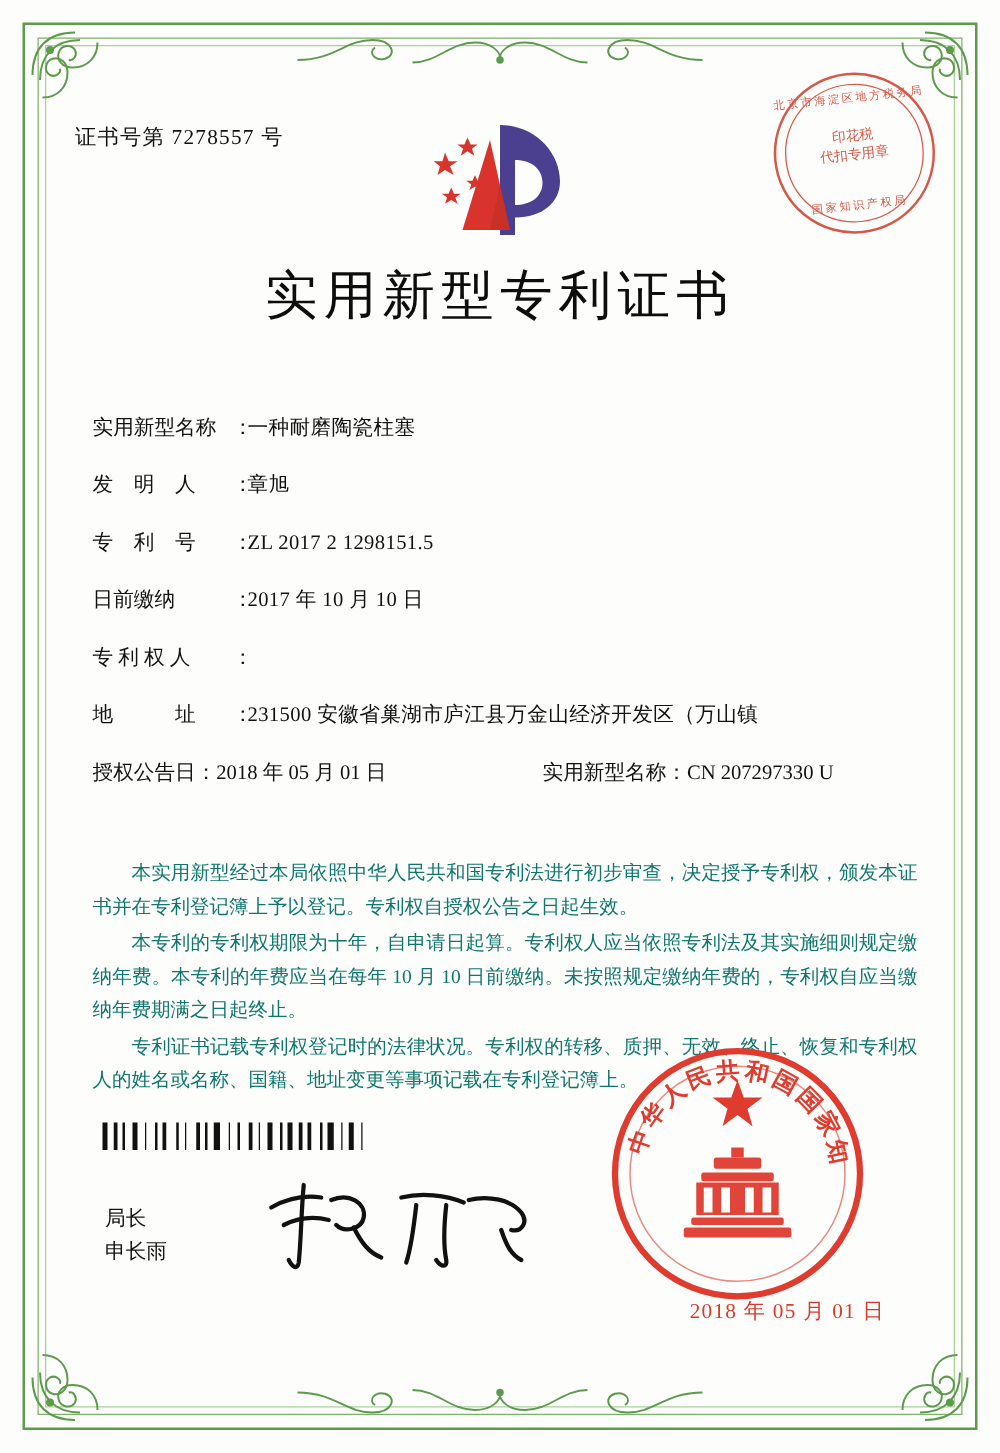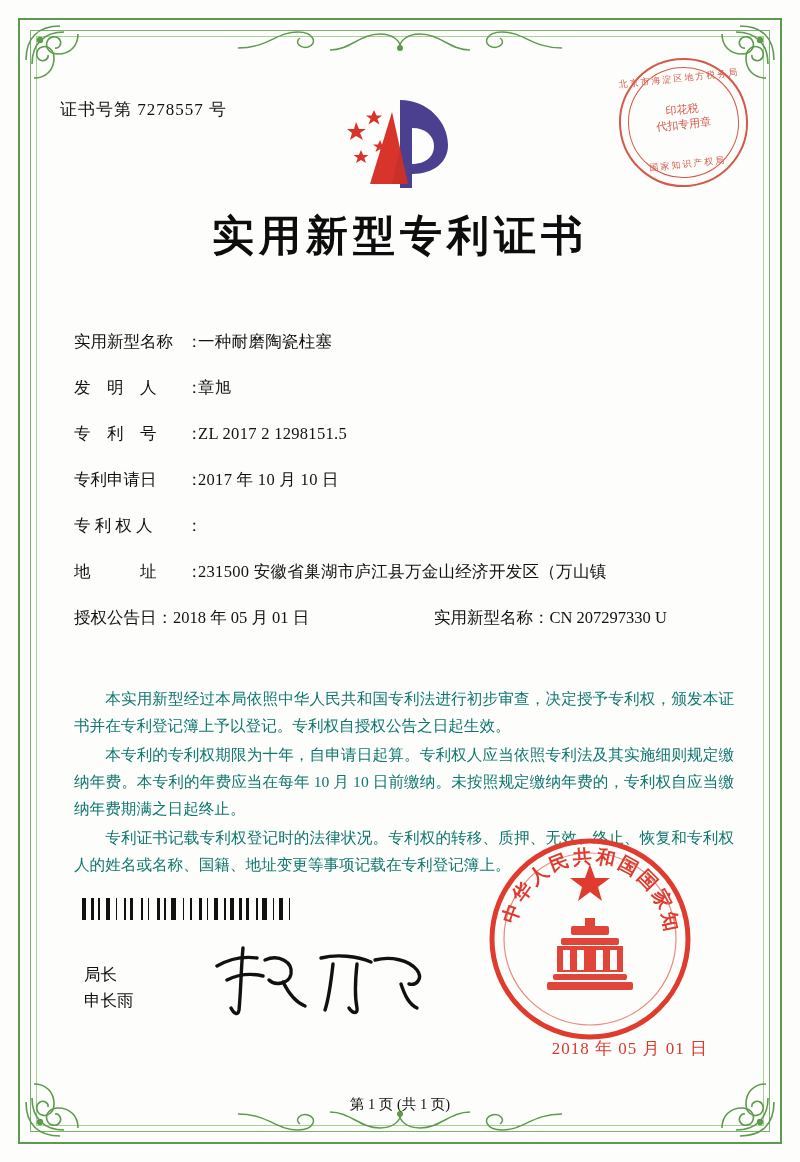--- a/index.html
+++ b/index.html
@@ -118,21 +118,21 @@
     font-size: 9px;
     letter-spacing: 2px;
   }
 
   .title {
     position: absolute;
     left: 0; right: 0;
     top: 208px;
     text-align: center;
     font-size: 42px;
-    font-weight: bold;
+    font-weight: normal;
     letter-spacing: 5px;
     font-family: "DejaVu Serif", serif;
     color: #0d0d0d;
   }
 
   
   .fields {
     position: absolute;
     left: 74px;
     top: 330px;
@@ -370,21 +370,21 @@
       <div class="field-value">章旭</div>
     </div>
 
     <div class="field-row">
       <div class="field-label">专　利　号</div>
       <div class="field-colon">：</div>
       <div class="field-value">ZL 2017 2 1298151.5</div>
     </div>
 
     <div class="field-row">
-      <div class="field-label">专利申请日</div>
+      <div class="field-label">日前缴纳</div>
       <div class="field-colon">：</div>
       <div class="field-value">2017 年 10 月 10 日</div>
     </div>
 
     <div class="field-row">
       <div class="field-label">专 利 权 人</div>
       <div class="field-colon">：</div>
     </div>
 
     <div class="field-row">
@@ -511,15 +511,14 @@
         <rect x="125" y="116" width="7" height="20" fill="#fdfefb"></rect>
       </g>
       <path id="sealArcTop" d="M 105 105 m -76,0 a 76,76 0 1,1 152,0" fill="none"></path>
       <text font-family="Liberation Serif, serif" font-size="19" font-weight="bold" fill="#e03b2f" letter-spacing="3">
         <textPath href="#sealArcTop" startOffset="6%">中华人民共和国国家知识产权局</textPath>
       </text>
     </svg>
   </div>
   <div class="seal-date">2018 年 05 月 01 日</div>
 
-  <div class="footer">第 1 页 (共 1 页)</div>
 
 </div>
 
 </body></html>

